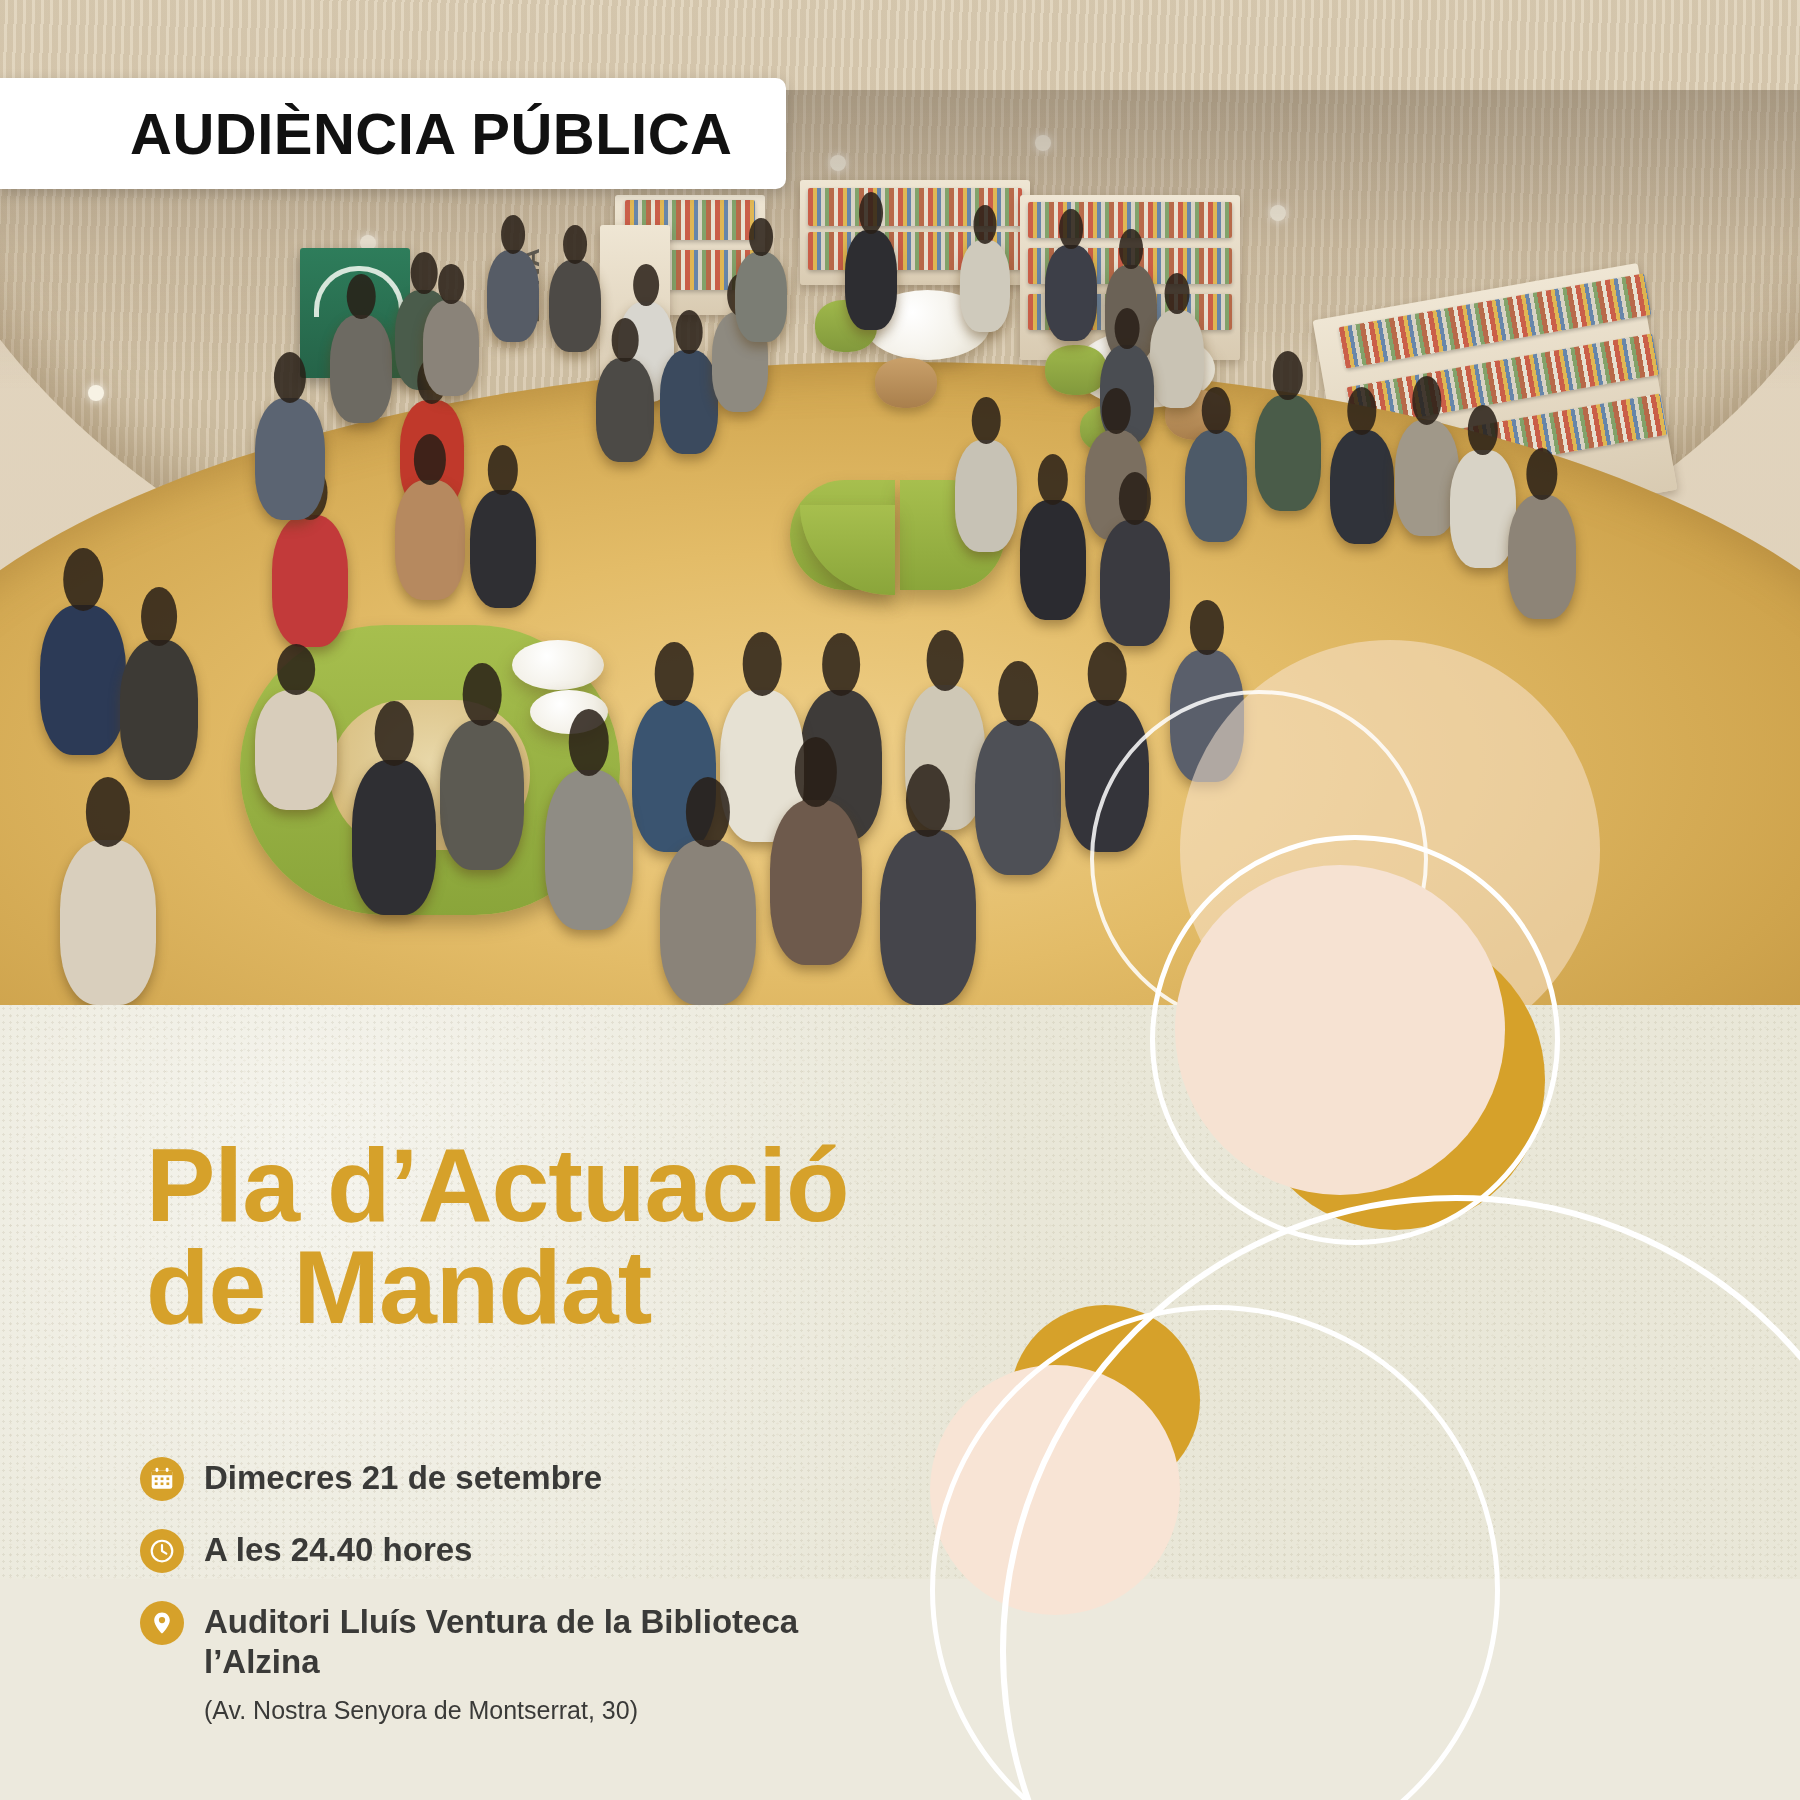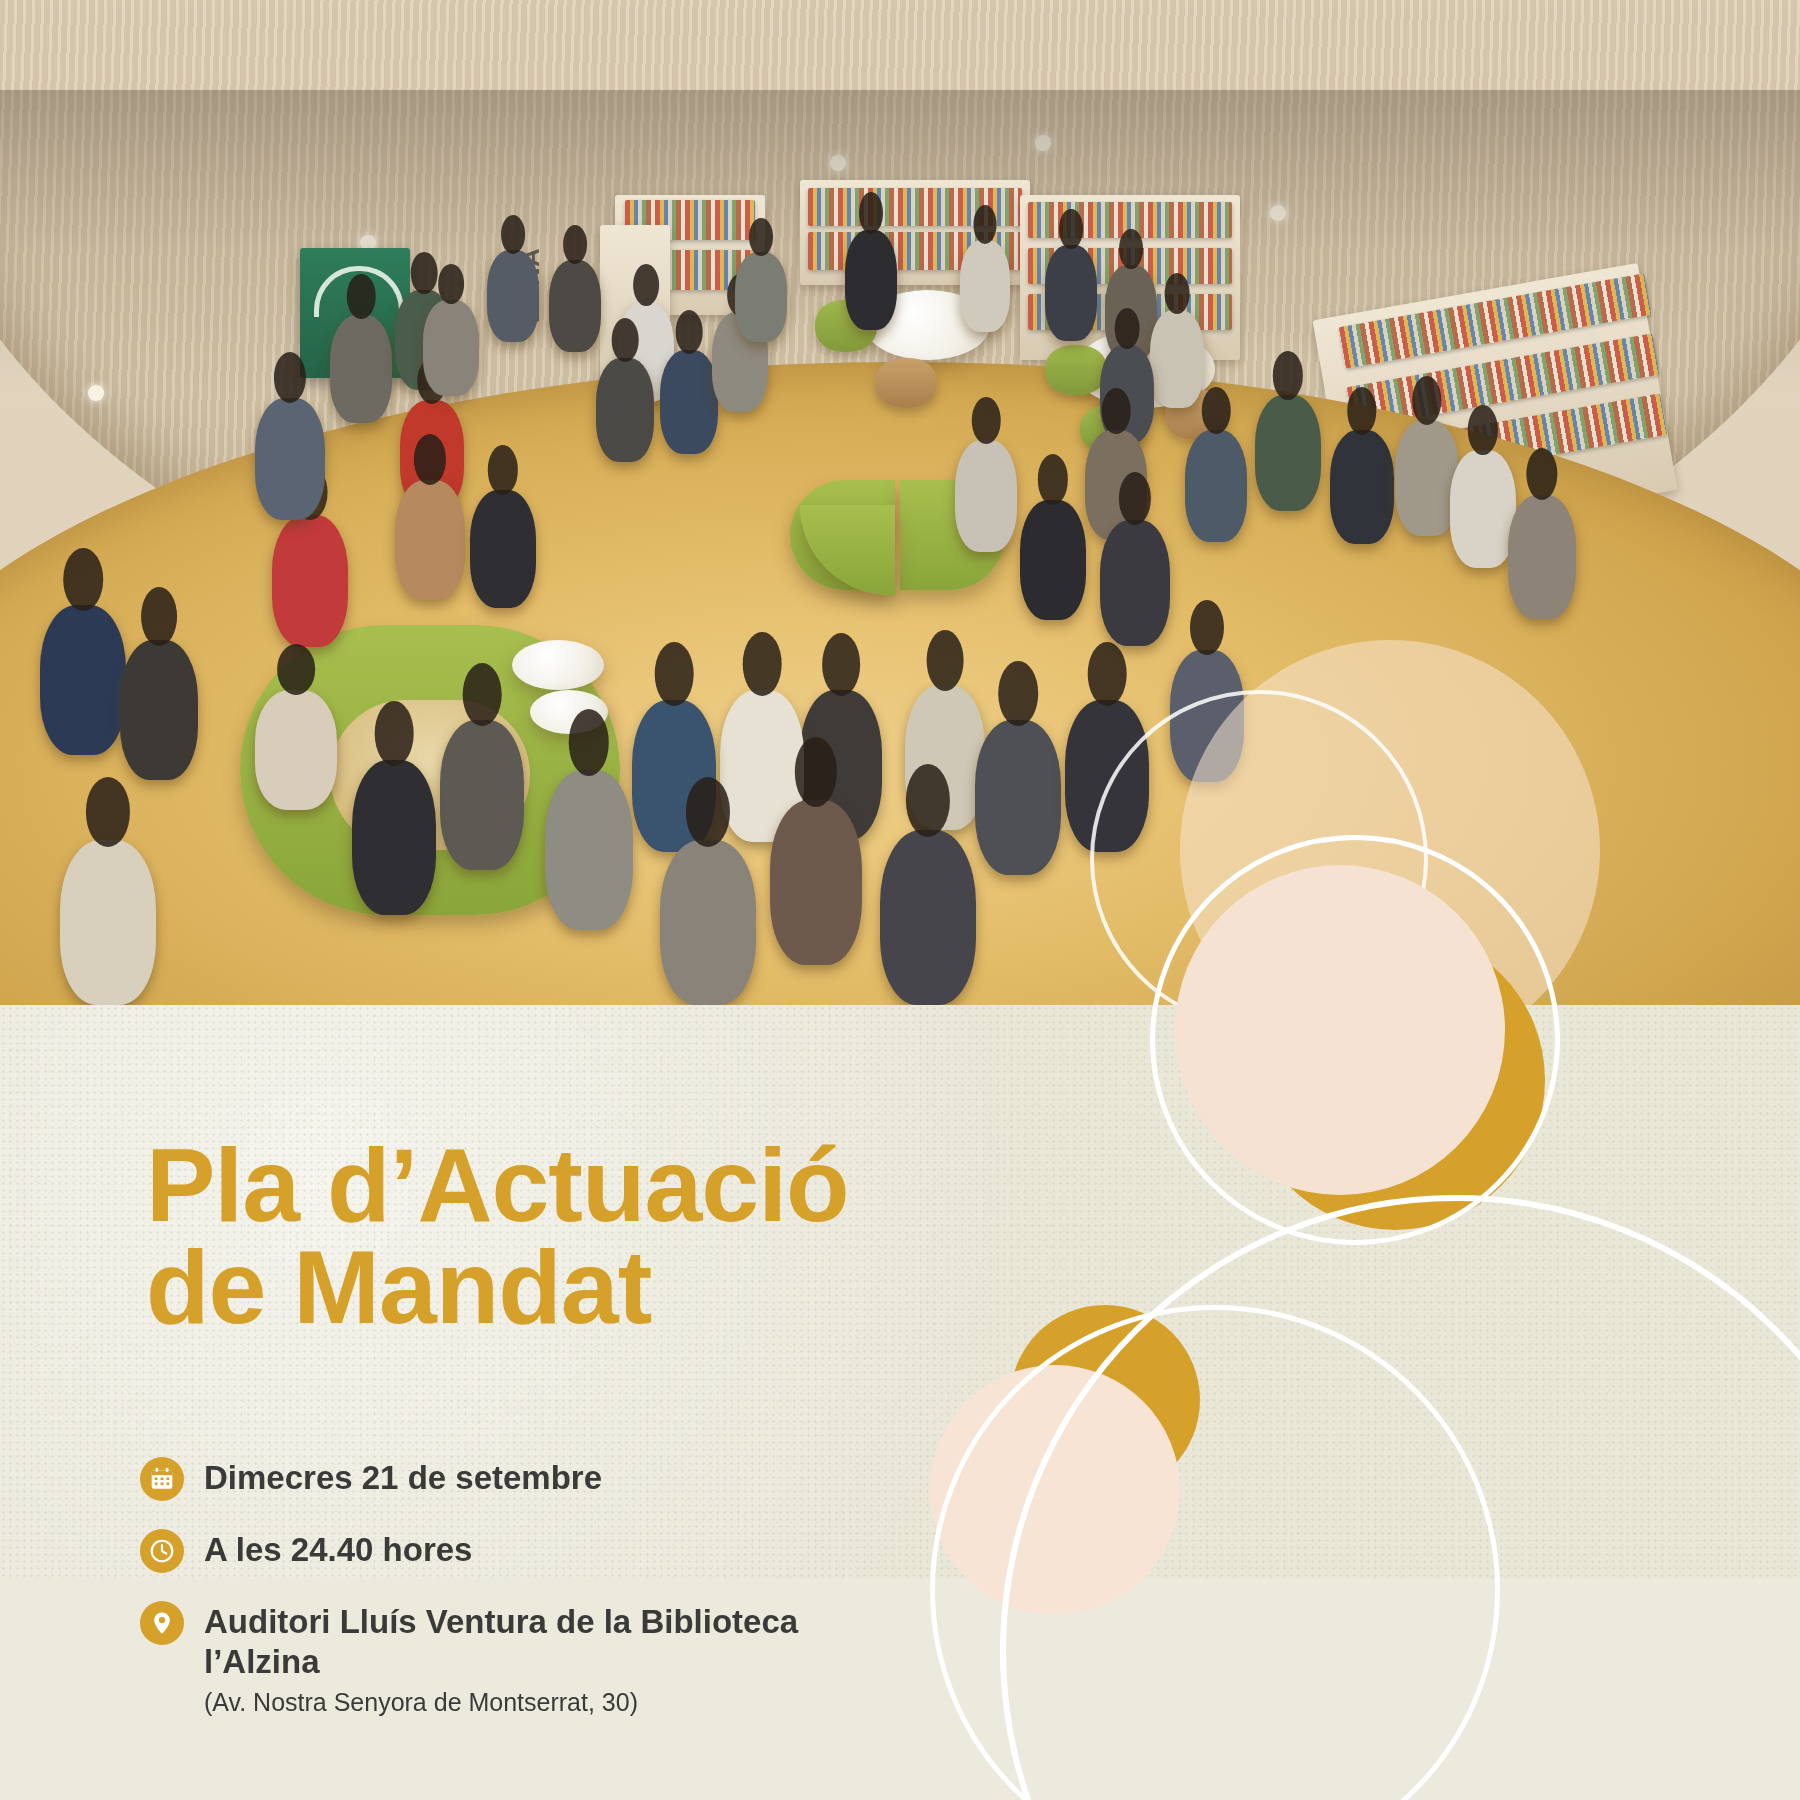--- a/index.html
+++ b/index.html
@@ -122,21 +122,21 @@
   }
 
   .info{position:absolute;left:140px;top:450px;width:760px;}
   .info-row{display:flex;align-items:flex-start;margin-bottom:26px;}
   .ic{
     flex:0 0 auto;width:44px;height:44px;margin-right:20px;margin-top:2px;
     border-radius:50%;background:#d6a12a;display:flex;align-items:center;justify-content:center;
   }
   .ic svg{display:block;}
   .info-text{font-size:33px;font-weight:bold;color:#3a3a38;line-height:1.22;padding-top:3px;}
-  .info-sub{display:block;font-size:25px;font-weight:normal;color:#3a3a38;margin-top:4px;}
+  .info-sub{display:block;font-size:25px;font-weight:normal;color:#3a3a38;margin-top:12px;}
 
   
   .tag{
     position:absolute;left:0;top:78px;
     background:#ffffff;
     padding:22px 54px 22px 130px;
     border-radius:0 10px 10px 0;
     box-shadow:0 4px 14px rgba(0,0,0,.18);
   }
   .tag span{font-size:58px;font-weight:bold;color:#111;letter-spacing:.5px;}
@@ -246,20 +246,23 @@
     <div class="person" style="left:255px;top:690px;width:82px;height:120px;background:#d8cdbb;"></div>
     <div class="person" style="left:60px;top:840px;width:96px;height:165px;background:#d9cfbd;"></div>
     <div class="person" style="left:660px;top:840px;width:96px;height:165px;background:#8a8379;"></div>
     <div class="person" style="left:770px;top:800px;width:92px;height:165px;background:#6e5a4c;"></div>
     <div class="person" style="left:880px;top:830px;width:96px;height:175px;background:#45454b;"></div>
 
     <div class="ov-circle" style="left:1180px;top:640px;width:420px;height:420px;background:rgba(247,228,208,.55);"></div>
     <div class="ov-circle" style="left:1090px;top:690px;width:330px;height:330px;border:4px solid rgba(255,255,255,.85);"></div>
   </div>
 
+  <div class="tag">
+    <span>AUDIÈNCIA PÚBLICA</span>
+  </div>
 
   <div class="content">
     <div class="grain"></div>
 
     <div class="ov-circle" style="position:absolute;left:1245px;top:-75px;width:300px;height:300px;background:#d6a12a;"></div>
     <div class="ov-circle" style="position:absolute;left:1175px;top:-140px;width:330px;height:330px;background:#f6e2d2;"></div>
     <div class="ov-circle" style="position:absolute;left:1150px;top:-170px;width:400px;height:400px;border:5px solid #ffffff;"></div>
 
     <div class="ov-circle" style="position:absolute;left:1010px;top:300px;width:190px;height:190px;background:#d6a12a;"></div>
     <div class="ov-circle" style="position:absolute;left:930px;top:360px;width:250px;height:250px;background:#f8e4d5;"></div>

